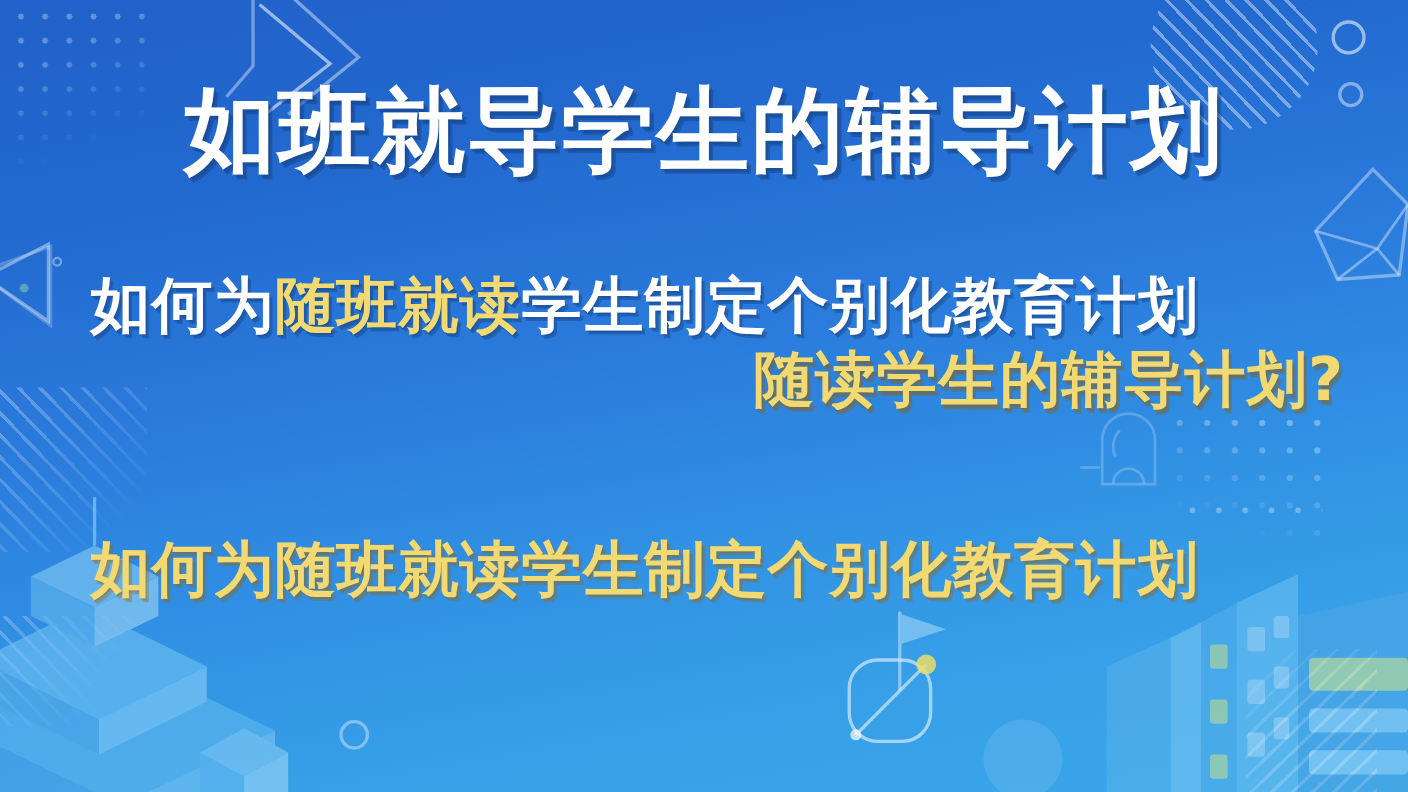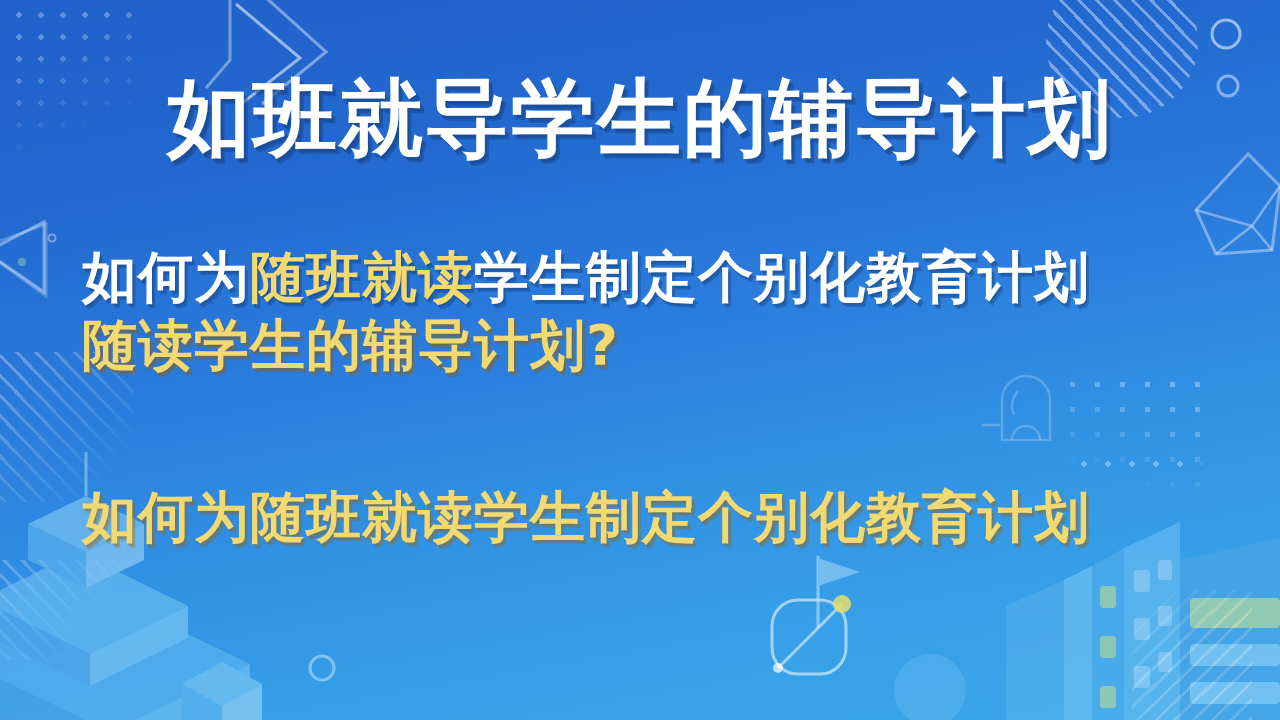--- a/index.html
+++ b/index.html
@@ -130,20 +130,21 @@
     text-shadow:
       3px 4px 0 rgba(20,60,120,.38),
       1px 2px 0 rgba(20,60,120,.28);
   }
   .hl-yellow { color: #f2d972; }
   .q-line.all-yellow {
     color: #f2d972;
     text-shadow:
       3px 4px 0 rgba(140,95,20,.38),
       1px 2px 0 rgba(140,95,20,.30);
+    text-align: right;
   }
 
   .answer-block {
     position: absolute;
     left: 82px;
     top: 478px;
     width: 1160px;
   }
   .a-line {
     font-size: 55px;

